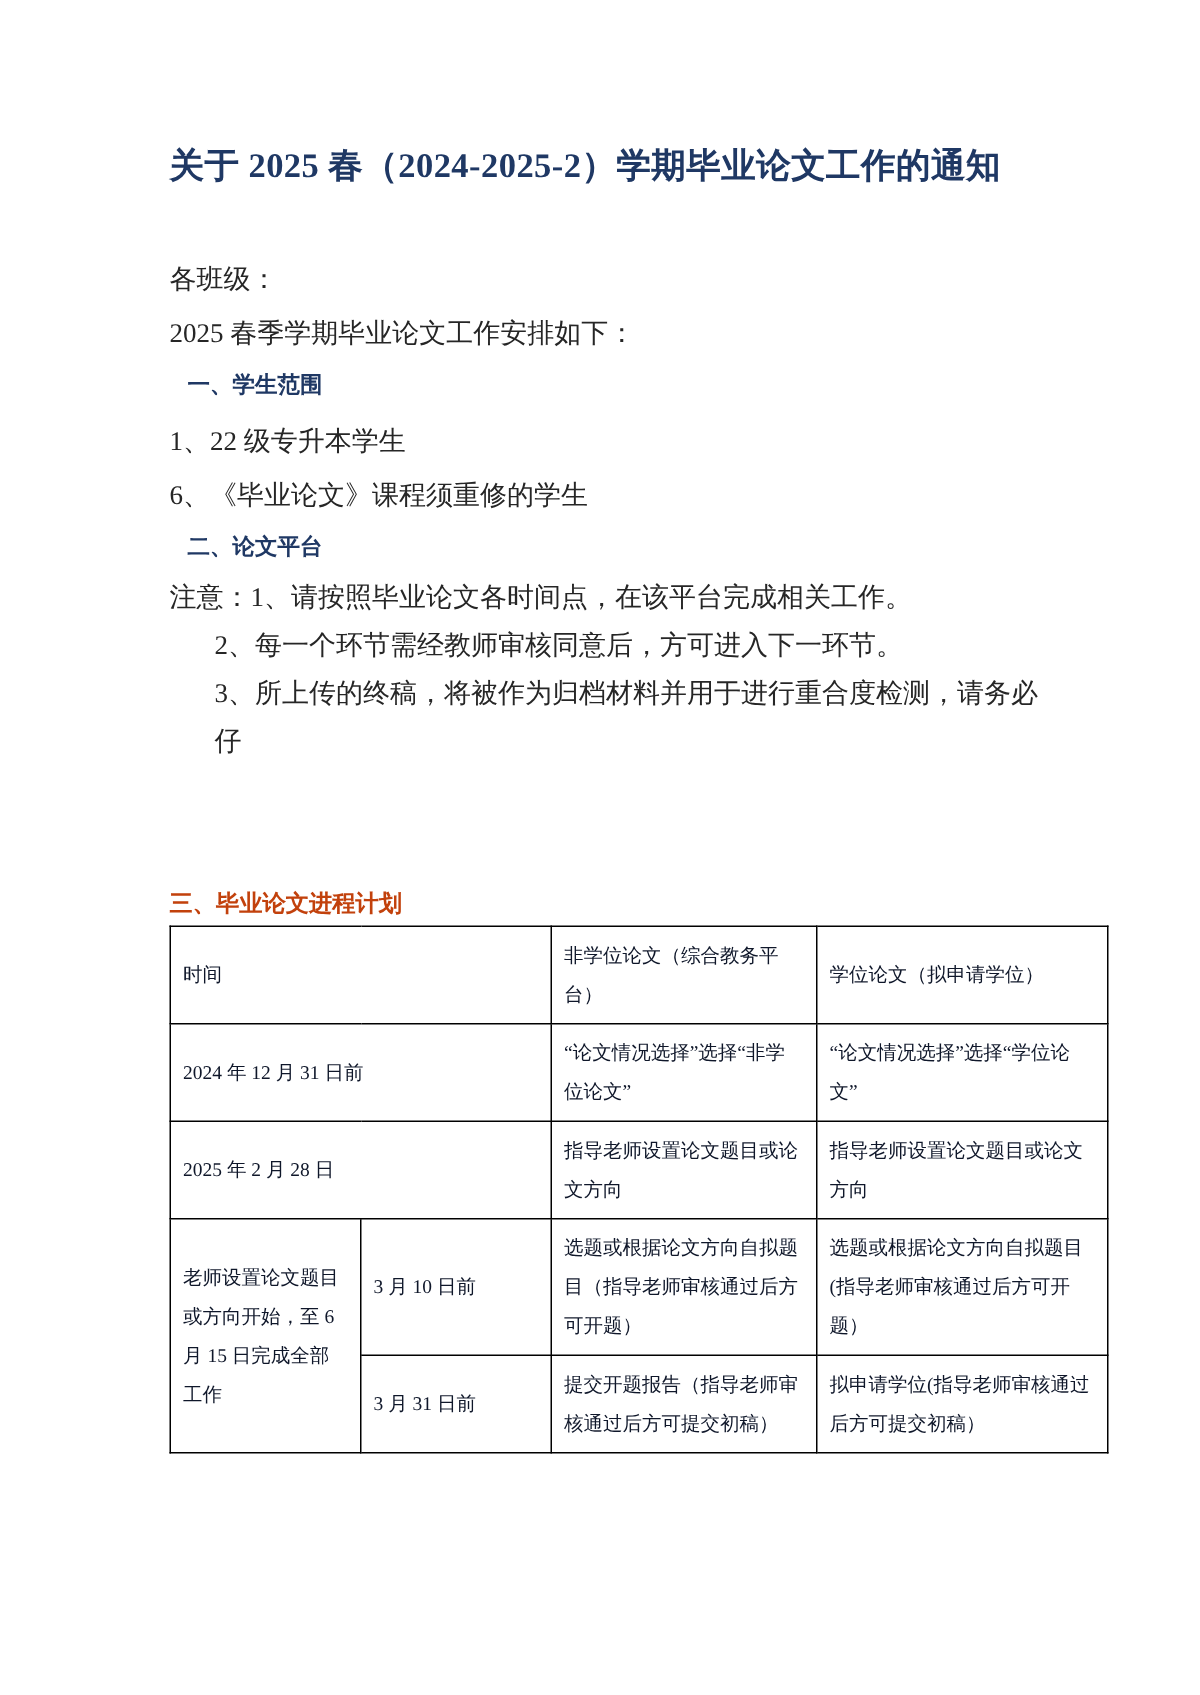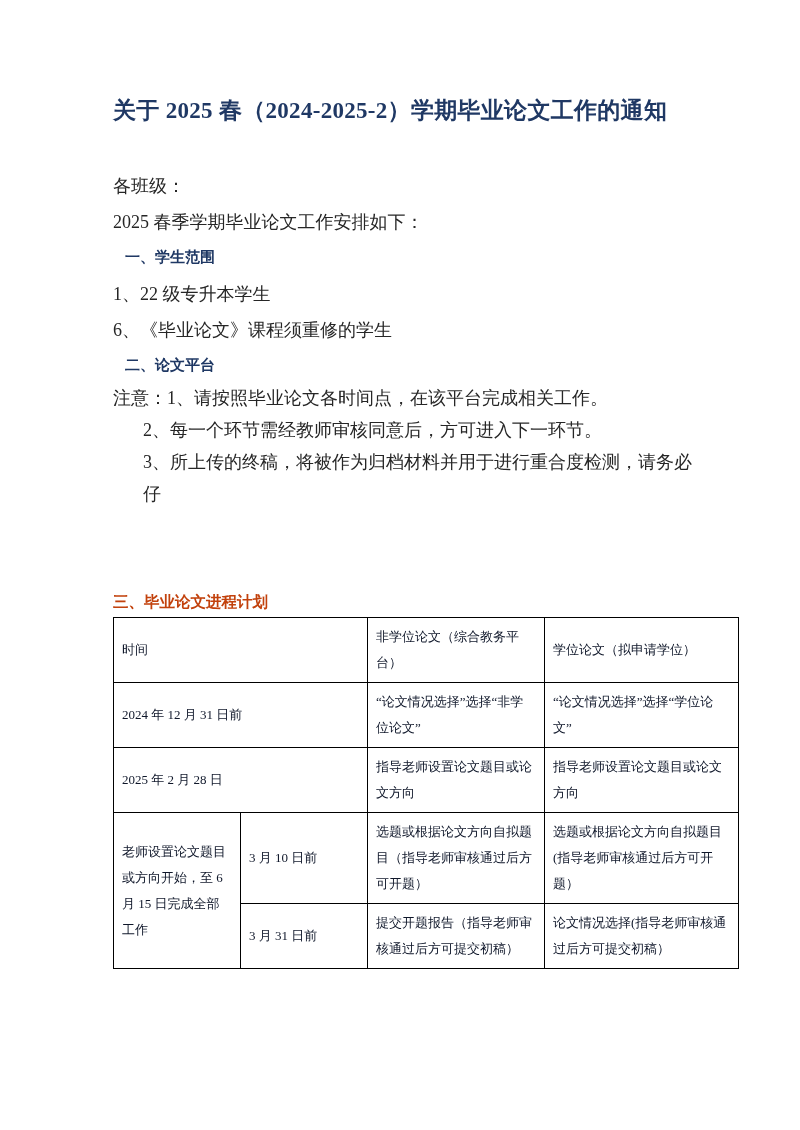--- a/index.html
+++ b/index.html
@@ -155,18 +155,18 @@
       <tr>
         <td class="c-time" rowspan="2">老师设置论文题目或方向开始，至 6 月 15 日完成全部工作</td>
         <td class="c-sub">3 月 10 日前</td>
         <td class="c-nondeg">选题或根据论文方向自拟题目（指导老师审核通过后方可开题）</td>
         <td class="c-deg">选题或根据论文方向自拟题目(指导老师审核通过后方可开题）</td>
       </tr>
 
       <tr>
         <td class="c-sub">3 月 31 日前</td>
         <td class="c-nondeg">提交开题报告（指导老师审核通过后方可提交初稿）</td>
-        <td class="c-deg">论文情况选择(指导老师审核通过后方可提交初稿）</td>
+        <td class="c-deg">拟申请学位(指导老师审核通过后方可提交初稿）</td>
       </tr>
     </tbody>
   </table>
 
 </div>
 
 </body></html>

